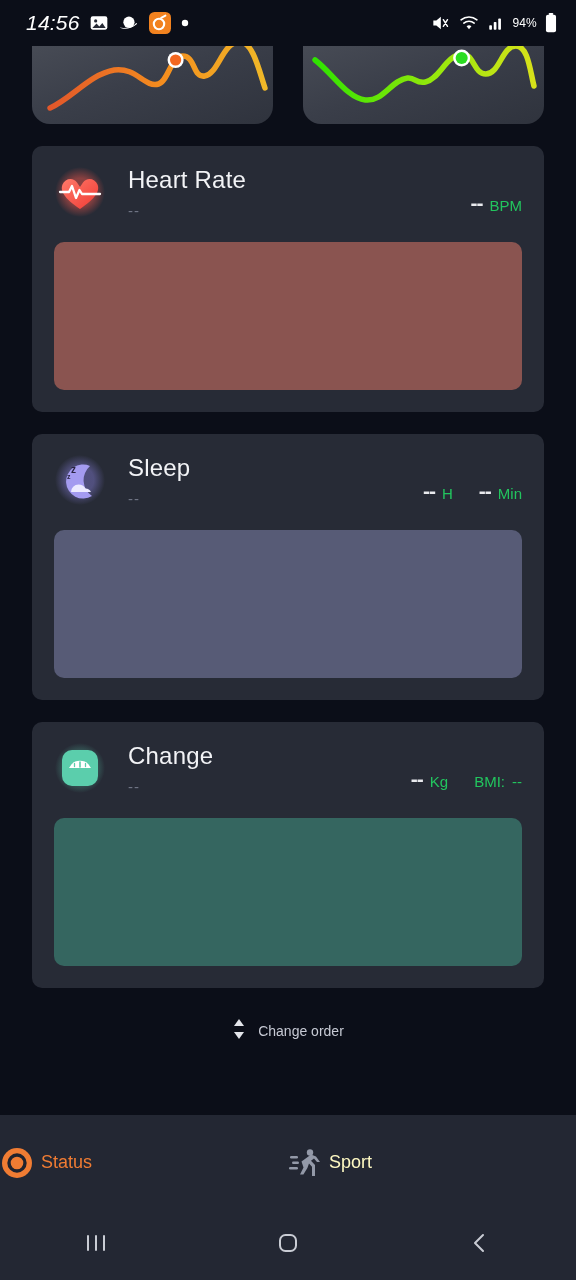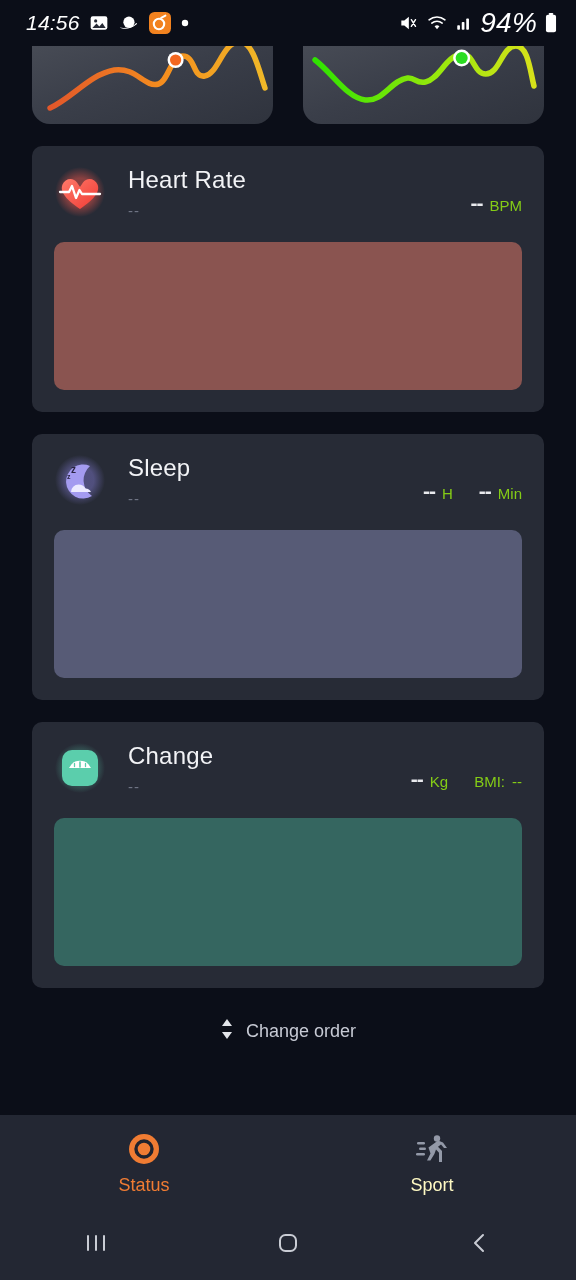--- a/index.html
+++ b/index.html
@@ -13,21 +13,21 @@
 
   
   .statusbar {
     height:46px; display:flex; align-items:center;
     justify-content:space-between; padding:0 18px 0 26px;
     color:#fff;
   }
   .sb-left { display:flex; align-items:center; gap:9px;font-style:italic; }
   .sb-time { font-size:21px; font-weight:400; letter-spacing:.2px; }
   .sb-right { display:flex; align-items:center; gap:7px; }
-  .sb-batt-text { font-size:28px; font-weight:400; letter-spacing:.2px;font-style:italic; }
+  .sb-batt-text { font-size:12px; font-weight:400; letter-spacing:.2px; }
   .icon-sq { display:inline-flex; align-items:center; justify-content:center; }
 
   
   .content { position:absolute; top:46px; left:0; right:0; bottom:165px; }
 
   
   .minirow { display:flex; gap:30px; padding:0 32px; height:78px; }
   .minicard {
     flex:1; background:linear-gradient(160deg,#474b55 0%,#3a3e49 45%,#2f333d 100%);
     border-radius:0 0 18px 18px; overflow:hidden; position:relative;
@@ -45,37 +45,37 @@
   .card-title { font-size:24px; color:#f2f3f6; font-weight:400; letter-spacing:.2px; }
   .card-sub { font-size:15px; color:#6f7484; margin-top:8px; letter-spacing:1px; }
   .card-readout {
     position:absolute; right:0; top:28px;
     display:flex; align-items:baseline; gap:7px;
   }
   .ro-val {
     font-size:21px; color:#e9eaee; font-weight:700; letter-spacing:-1px;
     position:relative; top:-1px;
   }
-  .ro-unit { font-size:15px; color:#84cc16; }
+  .ro-unit { font-size:15px; color:#22c55e; }
   .ro-gap { width:12px; }
   .chart-ph { margin-top:16px; height:148px; border-radius:10px; }
 
   
   .change-order {
     display:flex; align-items:center; justify-content:center;
-    gap:12px; margin-top:30px; color:#c7cad4; font-size:18px;
+    gap:12px; margin-top:30px; color:#c7cad4; font-size:14px;
   }
 
   
   .bottomnav {
     position:absolute; left:0; right:0; bottom:70px; height:95px;
     background:#232733; display:flex; align-items:center;
   }
   .nav-item {
-    flex:1; display:flex; flex-direction:column; align-items:center; gap:7px;
+    flex:1; display:flex; flex-direction:row; align-items:center; gap:7px;
   }
   .nav-ico { height:38px; display:flex; align-items:center; justify-content:center; }
   .nav-label { font-size:18px; color:#fef9c3; }
   .nav-item.active .nav-label { color:#f07c33; }
 
   
   .sysnav {
     position:absolute; left:0; right:0; bottom:0; height:70px;
     background:#232733; display:flex; align-items:center;
   }

